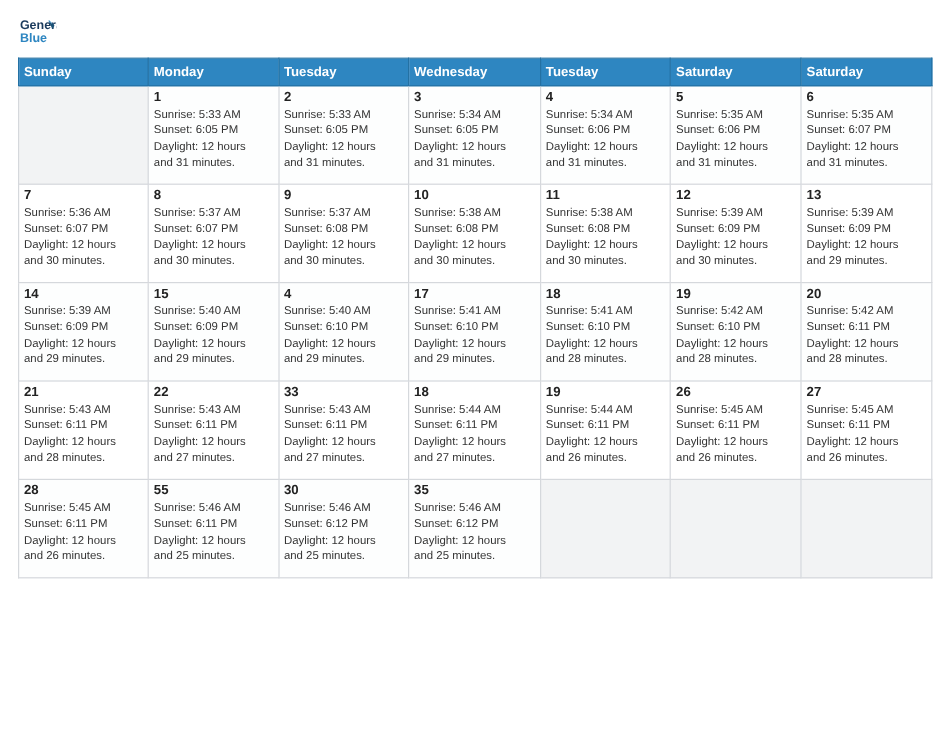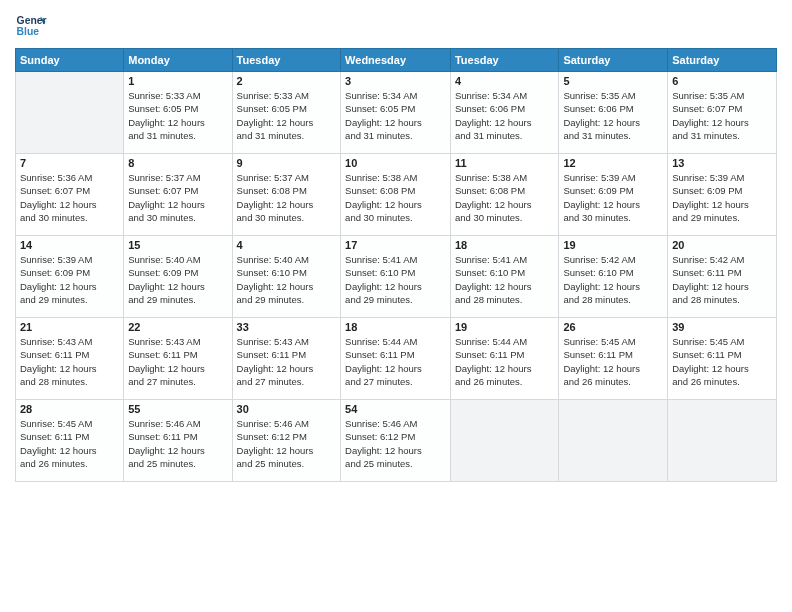--- a/index.html
+++ b/index.html
@@ -219,39 +219,39 @@
           </td>
           <td>
             <span class="day-num">19</span>
             <div class="day-info">Sunrise: 5:44 AM<br>Sunset: 6:11 PM<br>Daylight: 12 hours<br>and 26 minutes.</div>
           </td>
           <td>
             <span class="day-num">26</span>
             <div class="day-info">Sunrise: 5:45 AM<br>Sunset: 6:11 PM<br>Daylight: 12 hours<br>and 26 minutes.</div>
           </td>
           <td>
-            <span class="day-num">39</span>
+            <span class="day-num">27</span>
             <div class="day-info">Sunrise: 5:45 AM<br>Sunset: 6:11 PM<br>Daylight: 12 hours<br>and 26 minutes.</div>
           </td>
         </tr>
         <tr>
           <td>
             <span class="day-num">28</span>
             <div class="day-info">Sunrise: 5:45 AM<br>Sunset: 6:11 PM<br>Daylight: 12 hours<br>and 26 minutes.</div>
           </td>
           <td>
             <span class="day-num">55</span>
             <div class="day-info">Sunrise: 5:46 AM<br>Sunset: 6:11 PM<br>Daylight: 12 hours<br>and 25 minutes.</div>
           </td>
           <td>
             <span class="day-num">30</span>
             <div class="day-info">Sunrise: 5:46 AM<br>Sunset: 6:12 PM<br>Daylight: 12 hours<br>and 25 minutes.</div>
           </td>
           <td>
-            <span class="day-num">54</span>
+            <span class="day-num">35</span>
             <div class="day-info">Sunrise: 5:46 AM<br>Sunset: 6:12 PM<br>Daylight: 12 hours<br>and 25 minutes.</div>
           </td>
           <td class="empty"></td>
           <td class="empty"></td>
           <td class="empty"></td>
         </tr>
       </tbody>
   </table>
 </div>
 

